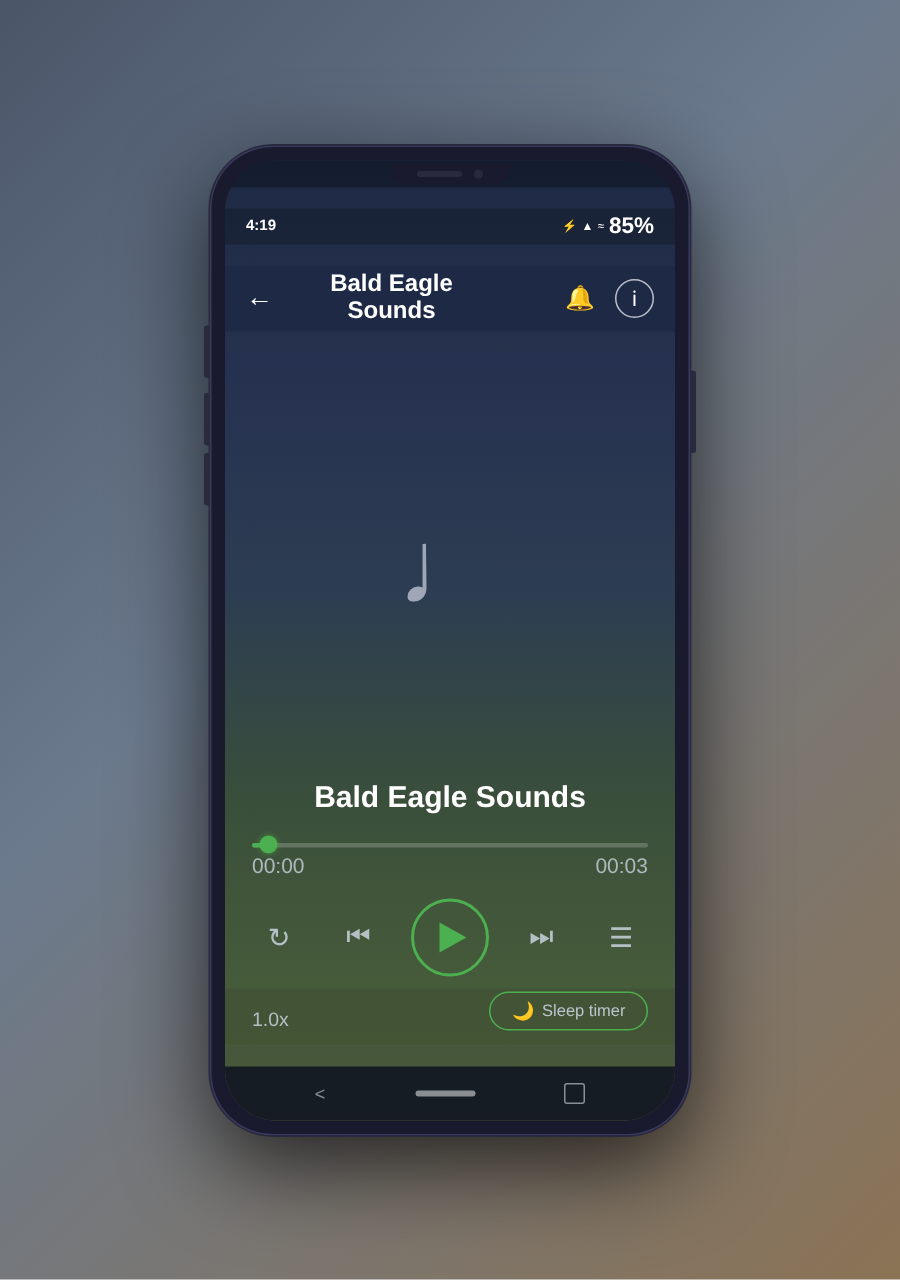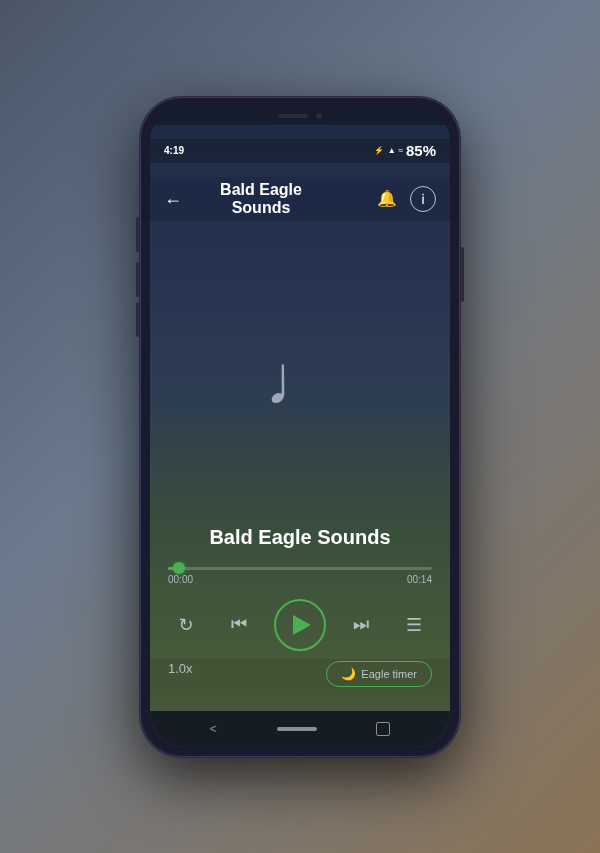--- a/index.html
+++ b/index.html
@@ -259,21 +259,21 @@
       box-shadow: 0 0 4px rgba(76, 175, 80, 0.6);
     }
 
     .progress-times {
       display: flex;
       justify-content: space-between;
     }
 
     .progress-time {
       color: rgba(200, 210, 220, 0.8);
-      font-size: 10px;
+      font-size: 14px;
     }
 
     
     .controls-section {
       width: 100%;
       padding: 8px 18px 8px;
       display: flex;
       align-items: center;
       justify-content: space-between;
     }
@@ -308,21 +308,21 @@
       border-width: 10px 0 10px 18px;
       border-color: transparent transparent transparent #4CAF50;
       margin-left: 3px;
     }
 
     
     .bottom-section {
       width: 100%;
       padding: 2px 18px 10px;
       display: flex;
-      align-items: flex-start;
+      align-items: flex-end;
       justify-content: space-between;
       background: rgba(60, 70, 50, 0.4);
     }
 
     .speed-label {
       color: rgba(200, 210, 220, 0.85);
       font-size: 13px;
       font-weight: 500;
     }
 
@@ -412,39 +412,39 @@
       </div>
 
       <div class="progress-section">
         <div class="progress-bar-container">
           <div class="progress-fill">
             <div class="progress-thumb"></div>
           </div>
         </div>
         <div class="progress-times">
           <span class="progress-time">00:00</span>
-          <span class="progress-time">00:14</span>
+          <span class="progress-time">00:03</span>
         </div>
       </div>
 
       <div class="controls-section">
         <div class="ctrl-btn">↻</div>
         <div class="ctrl-btn">⏮</div>
         <div class="play-btn">
           <div class="play-triangle"></div>
         </div>
         <div class="ctrl-btn">⏭</div>
         <div class="ctrl-btn">☰</div>
       </div>
 
       <div class="bottom-section">
         <span class="speed-label">1.0x</span>
         <button class="sleep-timer-btn">
           <span class="sleep-moon">🌙</span>
-          <span>Eagle timer</span>
+          <span>Sleep timer</span>
         </button>
       </div>
 
     </div>
 
     <div class="phone-bottom-bar">
       <span style="color:rgba(255,255,255,0.5);font-size:12px;">&lt;</span>
       <div class="bottom-nav-line"></div>
       <div class="bottom-nav-square"></div>
     </div>

